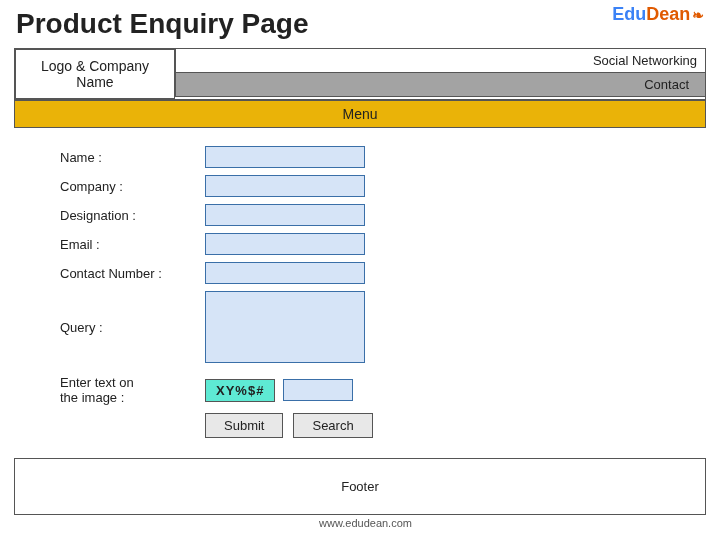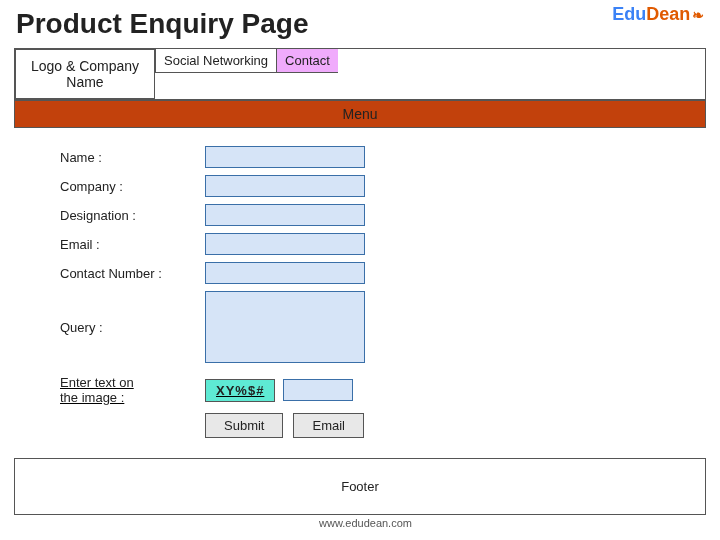--- a/index.html
+++ b/index.html
@@ -46,53 +46,54 @@
     
     #header {
       display: flex;
       align-items: flex-start;
       border: 1.5px solid #555;
       margin: 4px 14px 0 14px;
     }
 
     #logo-company {
       border: 1.5px solid #555;
-      width: 140px;
+      width: 160px;
       min-height: 50px;
       display: flex;
       align-items: center;
       justify-content: center;
       font-size: 14px;
       text-align: center;
       padding: 6px;
       color: #222;
       flex-shrink: 0;
     }
 
     #nav-right {
       flex: 1;
       display: flex;
+      flex-direction: column;
     }
 
     #social-networking {
       background: #fff;
       border-bottom: 1.5px solid #555;
       border-left: 1.5px solid #555;
       text-align: right;
       padding: 4px 8px;
       font-size: 13px;
       color: #222;
     }
 
     #contact-nav {
-      background: #f0abfc;
+      background: #a3a3a3;
       border-bottom: 1.5px solid #555;
       border-left: 1.5px solid #555;
       text-align: right;
-      padding: 4px 8px;
+      padding: 4px 16px;
       font-size: 13px;
       color: #222;
     }
 
     #search-nav {
       background: #fff;
       border-left: 1.5px solid #555;
       text-align: right;
       padding: 4px 8px;
       font-size: 13px;
@@ -100,21 +101,21 @@
     }
 
     
     #menu-bar {
       border: 1.5px solid #555;
       margin: 0 14px;
       text-align: center;
       padding: 5px 0;
       font-size: 14px;
       color: #222;
-      background: #c2410c;
+      background: #eab308;
     }
 
     
     #main-content {
       padding: 18px 60px 10px 60px;
     }
 
     .form-row {
       display: flex;
       align-items: center;
@@ -149,21 +150,20 @@
       padding: 2px 4px;
       resize: none;
     }
 
     
     #captcha-row {
       display: flex;
       align-items: center;
       margin-top: 12px;
       margin-bottom: 8px;
-      text-decoration: underline;
     }
 
     #captcha-label {
       width: 145px;
       font-size: 13px;
       color: #222;
     }
 
     #captcha-box {
       border: 1.5px solid #555;
@@ -275,19 +275,19 @@
   </div>
 
   <div id="captcha-row">
     <div id="captcha-label">Enter text on<br>the image :</div>
     <div id="captcha-box">XY%$#</div>
     <input id="captcha-input" type="text" style="">
   </div>
 
   <div id="action-row">
     <button class="action-btn">Submit</button>
-    <button class="action-btn">Email</button>
+    <button class="action-btn">Search</button>
   </div>
 
 </div>
 
 <div id="footer-bar">Footer</div>
 <div id="footer-url">www.edudean.com</div>
 
 </body></html>

